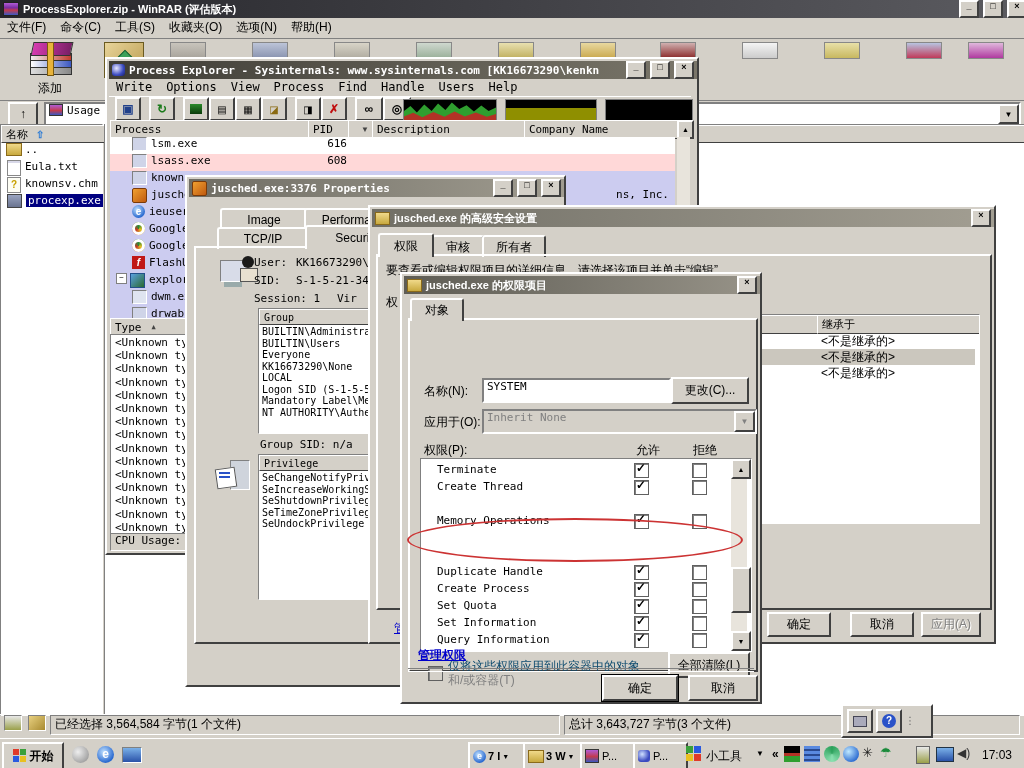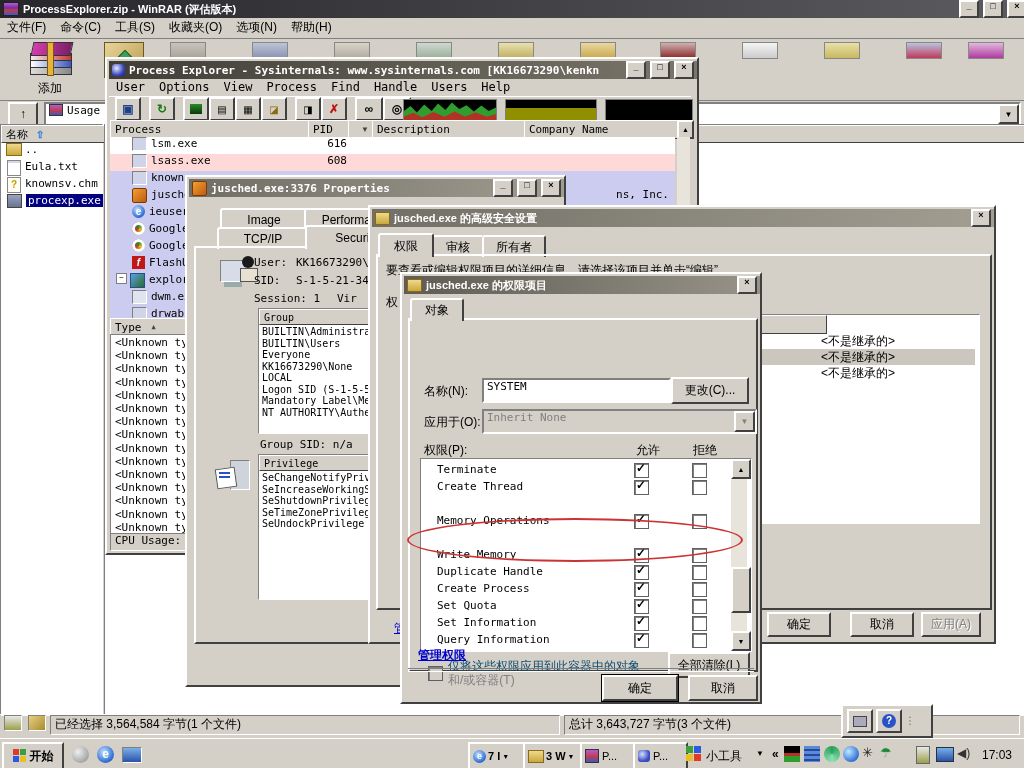--- a/index.html
+++ b/index.html
@@ -146,21 +146,21 @@
   <div class="abs grey r" style="left:105px;top:57px;width:590px;height:494px;z-index:10">
     <div class="abs tb" style="left:2px;top:2px;width:582px;height:18px;background:linear-gradient(90deg,#3f3d36,#7a766a)">
       <span class="ico" style="width:13px;height:12px;background:radial-gradient(circle at 35% 35%,#e8e8ff,#3a4ac0 60%,#18206a);border-radius:3px"></span>
       <span class="mono clip" style="max-width:470px">Process Explorer - Sysinternals: www.sysinternals.com  [KK16673290\kenkn</span>
       <span style="flex:1"></span>
       <span class="wb">_</span>
       <span class="wb">□</span>
       <span class="wb">×</span>
     </div>
     <div class="abs f mono" style="left:2px;top:20px;width:582px;height:17px;font-size:11px">
-      <span class="menu-item">User</span>
+      <span class="menu-item">Write</span>
       <span class="menu-item">Options</span>
       <span class="menu-item">View</span>
       <span class="menu-item">Process</span>
       <span class="menu-item">Find</span>
       <span class="menu-item">Handle</span>
       <span class="menu-item">Users</span>
       <span class="menu-item">Help</span>
     </div>
 
     <div class="abs f" style="left:2px;top:37px;width:582px;height:24px;border-top:1px solid #fff">
@@ -356,20 +356,23 @@
     <div class="tab" style="left:112px;top:28px;width:60px;height:20px">
         <span>所有者</span>
       </div>
 
     <div class="abs r" style="left:6px;top:47px;width:612px;height:352px;border-color:#fff #404040 #404040 #fff">
       <span class="abs t12 clip" style="left:8px;top:6px;width:590px">要查看或编辑权限项目的详细信息，请选择该项目并单击“编辑”</span>
       <span class="abs t12" style="left:8px;top:38px">权</span>
 
       <div class="abs white s1" style="left:50px;top:58px;width:550px;height:208px;overflow:hidden">
         <div class="hcell abs" style="left:0;top:0;width:388px;height:17px"></div>
+        <div class="hcell abs" style="left:388px;top:0;width:158px;height:17px">
+            <span>继承于</span>
+          </div>
         <div class="abs f t12" style="left:0;top:18px;width:546px;height:16px">
             <span style="position:absolute;left:392px">&lt;不是继承的&gt;</span>
           </div>
         <div class="abs f t12" style="left:0;top:34px;width:546px;height:16px;background:#cbc7be">
             <span style="position:absolute;left:392px">&lt;不是继承的&gt;</span>
           </div>
         <div class="abs f t12" style="left:0;top:50px;width:546px;height:16px">
             <span style="position:absolute;left:392px">&lt;不是继承的&gt;</span>
           </div>
       </div>
@@ -423,25 +426,20 @@
             <span class="cb on" style="left:213px;top:0"></span>
             <span class="cb" style="left:271px;top:0"></span>
           </div>
         <div class="prow" style="top:21px">
             <span class="abs mono t11" style="left:16px">Create Thread</span>
             <span class="cb on" style="left:213px;top:0"></span>
             <span class="cb" style="left:271px;top:0"></span>
           </div>
         <div class="prow" style="top:55px">
             <span class="abs mono t11" style="left:16px">Memory Operations</span>
-            <span class="cb on" style="left:213px;top:0"></span>
-            <span class="cb" style="left:271px;top:0"></span>
-          </div>
-        <div class="prow" style="top:89px">
-            <span class="abs mono t11" style="left:16px">Write Memory</span>
             <span class="cb on" style="left:213px;top:0"></span>
             <span class="cb" style="left:271px;top:0"></span>
           </div>
         <div class="prow" style="top:106px">
             <span class="abs mono t11" style="left:16px">Duplicate Handle</span>
             <span class="cb on" style="left:213px;top:0"></span>
             <span class="cb" style="left:271px;top:0"></span>
           </div>
         <div class="prow" style="top:123px">
             <span class="abs mono t11" style="left:16px">Create Process</span>

